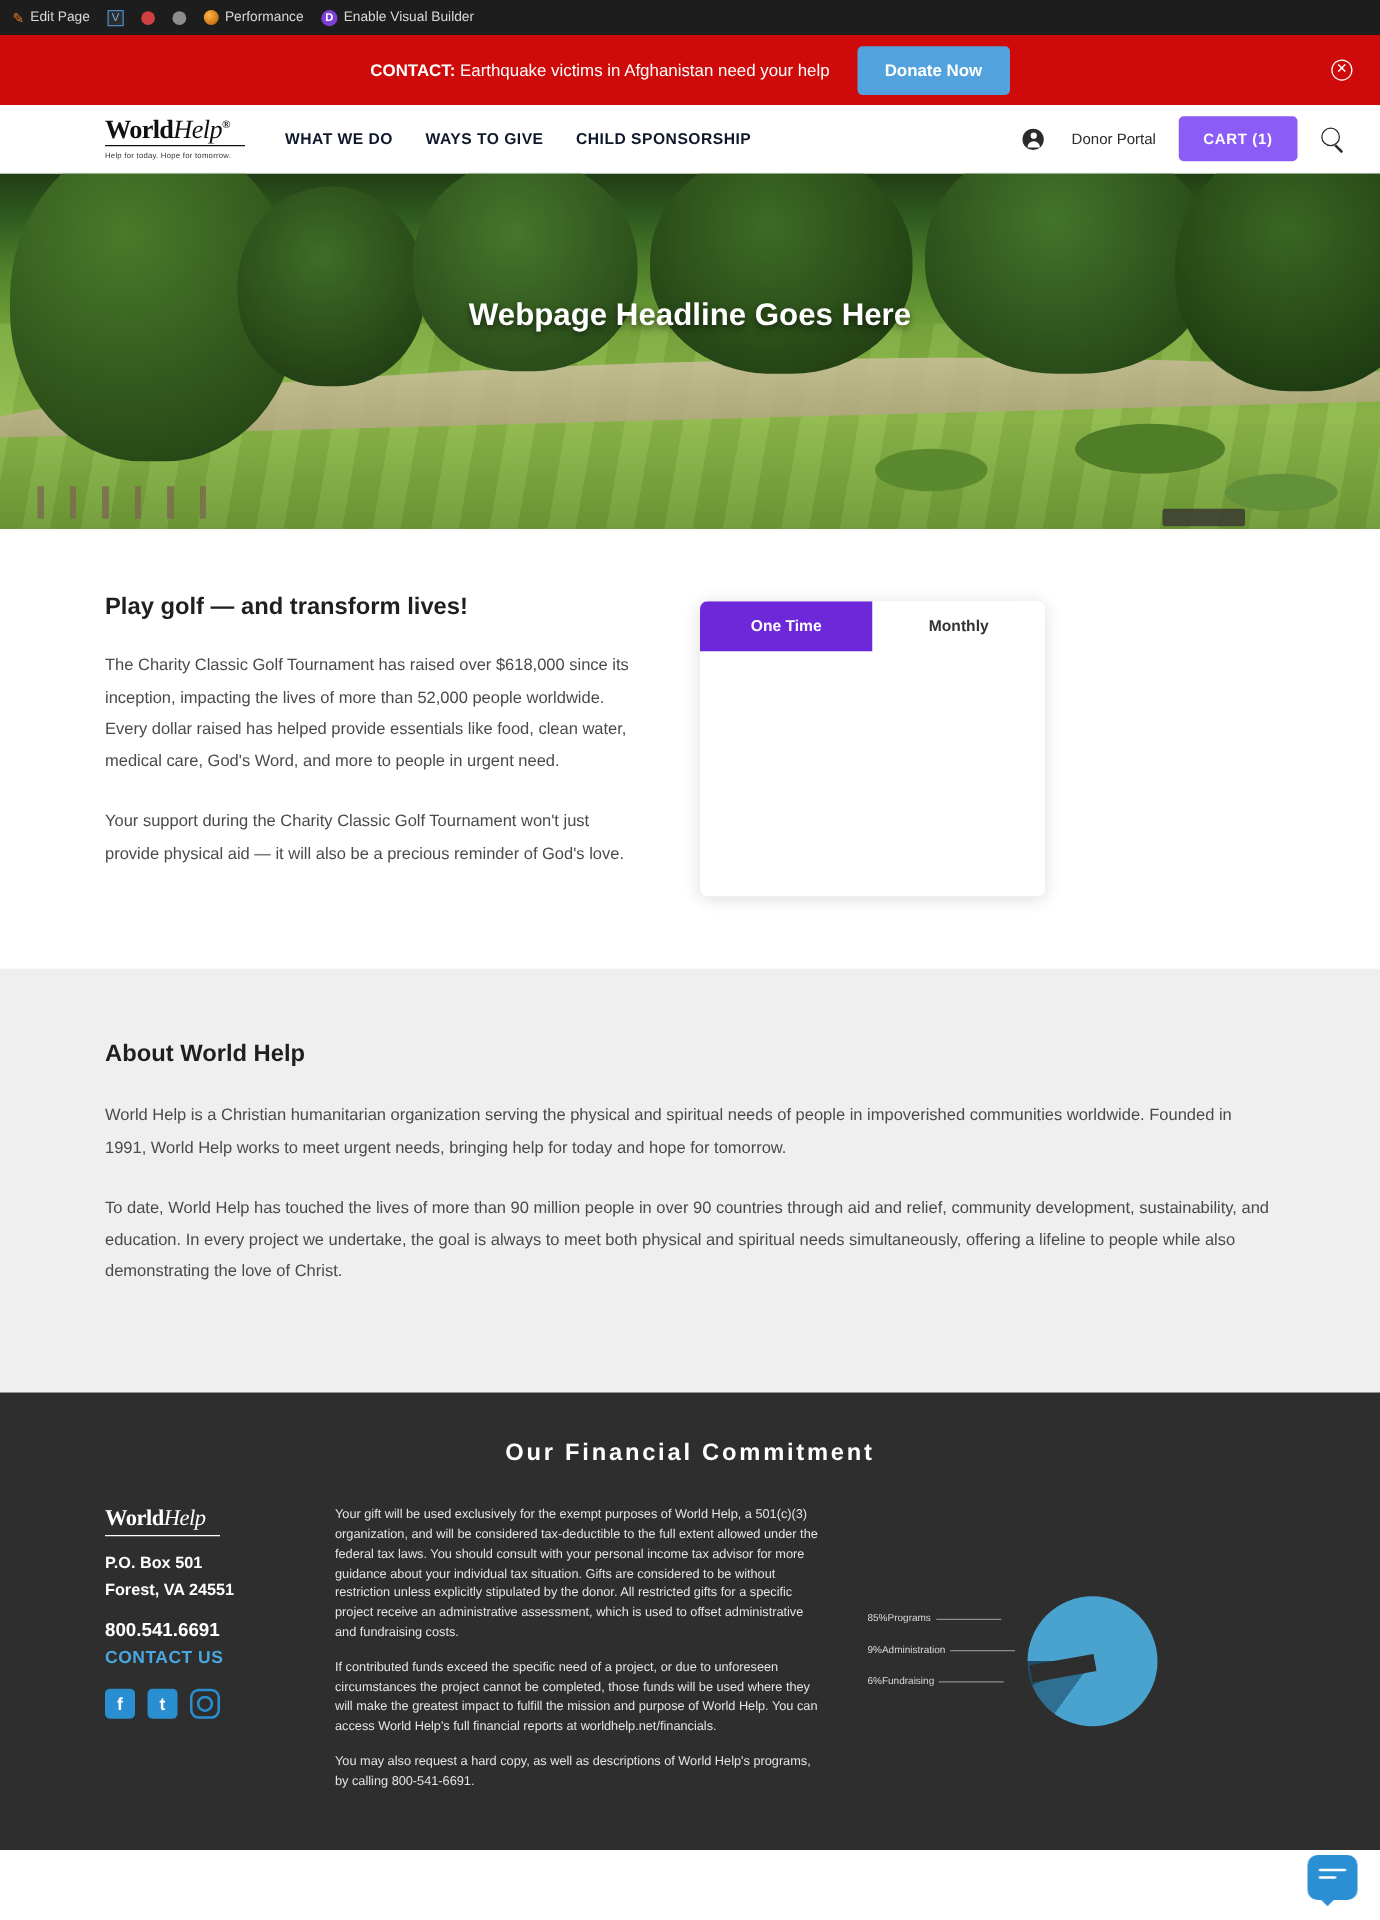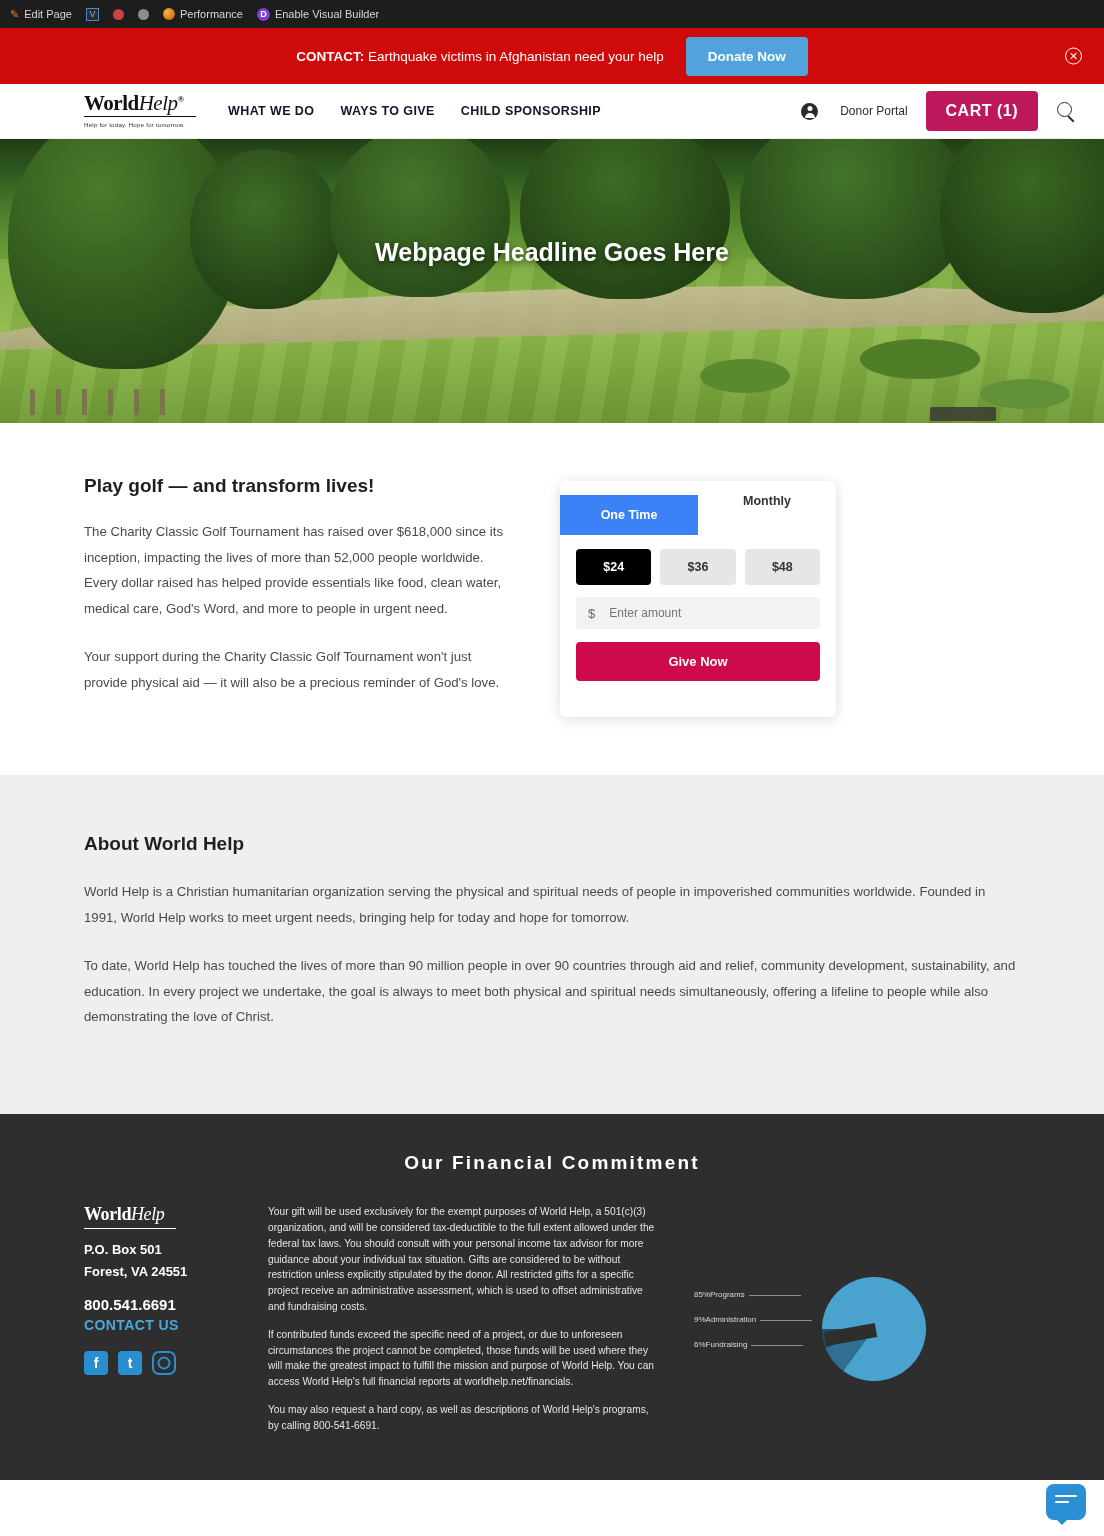--- a/index.html
+++ b/index.html
@@ -91,25 +91,25 @@
     color: #0f172a;
     text-decoration: none;
     cursor: pointer;
   }
   .header-right { margin-left: auto; display: flex; align-items: center; gap: 18px; }
   .donor-portal { display: flex; align-items: center; gap: 22px; font-size: 12px; color: #2b2b2b; cursor: pointer; }
   .user-ic { width: 17px; height: 17px; border-radius: 50%; background: #2b2b2b; position: relative; }
   .user-ic::after { content:""; position:absolute; left:50%; top:3.5px; transform:translateX(-50%); width:5px; height:5px; border-radius:50%; background:#fff; }
   .user-ic::before { content:""; position:absolute; left:50%; bottom:1.5px; transform:translateX(-50%); width:10px; height:5px; border-radius:5px 5px 0 0; background:#fff; }
   .cart-btn {
-    background: #be185d;
+    background: #8b5cf6;
     color: #fff;
     border: none;
     border-radius: 4px;
-    font-size: 16px;
+    font-size: 12px;
     font-weight: bold;
     letter-spacing: 0.5px;
     padding: 11px 20px;
     cursor: pointer;
   }
   .search-ic { width: 20px; height: 20px; cursor: pointer; position: relative; }
   .search-ic::before { content:""; position:absolute; left:1px; top:1px; width:13px; height:13px; border:1.8px solid #2b2b2b; border-radius:50%; }
   .search-ic::after { content:""; position:absolute; right:1px; bottom:1px; width:8px; height:1.8px; background:#2b2b2b; transform:rotate(45deg); }
 
   
@@ -177,21 +177,21 @@
   .freq-tab {
     flex: 1;
     text-align: center;
     font-size: 12.5px;
     font-weight: bold;
     padding: 13px 0;
     cursor: pointer;
     color: #333;
     background: #fff;
   }
-  .freq-tab.active { background: #3b82f6; color: #fff; margin-top: 14px; }
+  .freq-tab.active { background: #6d28d9; color: #fff; }
   .card-body { padding: 14px 16px 18px; }
   .amt-row { display: flex; gap: 9px; margin-bottom: 12px; }
   .amt {
     flex: 1;
     text-align: center;
     font-size: 12.5px;
     font-weight: bold;
     padding: 11px 0;
     border-radius: 4px;
     background: #e6e6e6;
@@ -363,32 +363,20 @@
       <h2 class="sec-title">Play golf — and transform lives!</h2>
       <p class="para">The Charity Classic Golf Tournament has raised over $618,000 since its inception, impacting the lives of more than 52,000 people worldwide. Every dollar raised has helped provide essentials like food, clean water, medical care, God's Word, and more to people in urgent need.</p>
       <p class="para">Your support during the Charity Classic Golf Tournament won't just provide physical aid — it will also be a precious reminder of God's love.</p>
     </div>
 
     <div class="donate-card">
       <div class="freq-tabs">
         <div class="freq-tab active">One Time</div>
         <div class="freq-tab">Monthly</div>
       </div>
-      <div class="card-body">
-        <div class="amt-row">
-          <div class="amt selected">$24</div>
-          <div class="amt">$36</div>
-          <div class="amt">$48</div>
-        </div>
-        <div class="amt-input">
-          <span class="dollar">$</span>
-          <input type="text" placeholder="Enter amount" style="">
-        </div>
-        <button class="give-btn">Give Now</button>
-      </div>
     </div>
   </div>
 </section>
 
 <section class="about">
   <div class="about-inner">
     <h2>About World Help</h2>
     <p>World Help is a Christian humanitarian organization serving the physical and spiritual needs of people in impoverished communities worldwide. Founded in 1991, World Help works to meet urgent needs, bringing help for today and hope for tomorrow.</p>
     <p>To date, World Help has touched the lives of more than 90 million people in over 90 countries through aid and relief, community development, sustainability, and education. In every project we undertake, the goal is always to meet both physical and spiritual needs simultaneously, offering a lifeline to people while also demonstrating the love of Christ.</p>
   </div>

